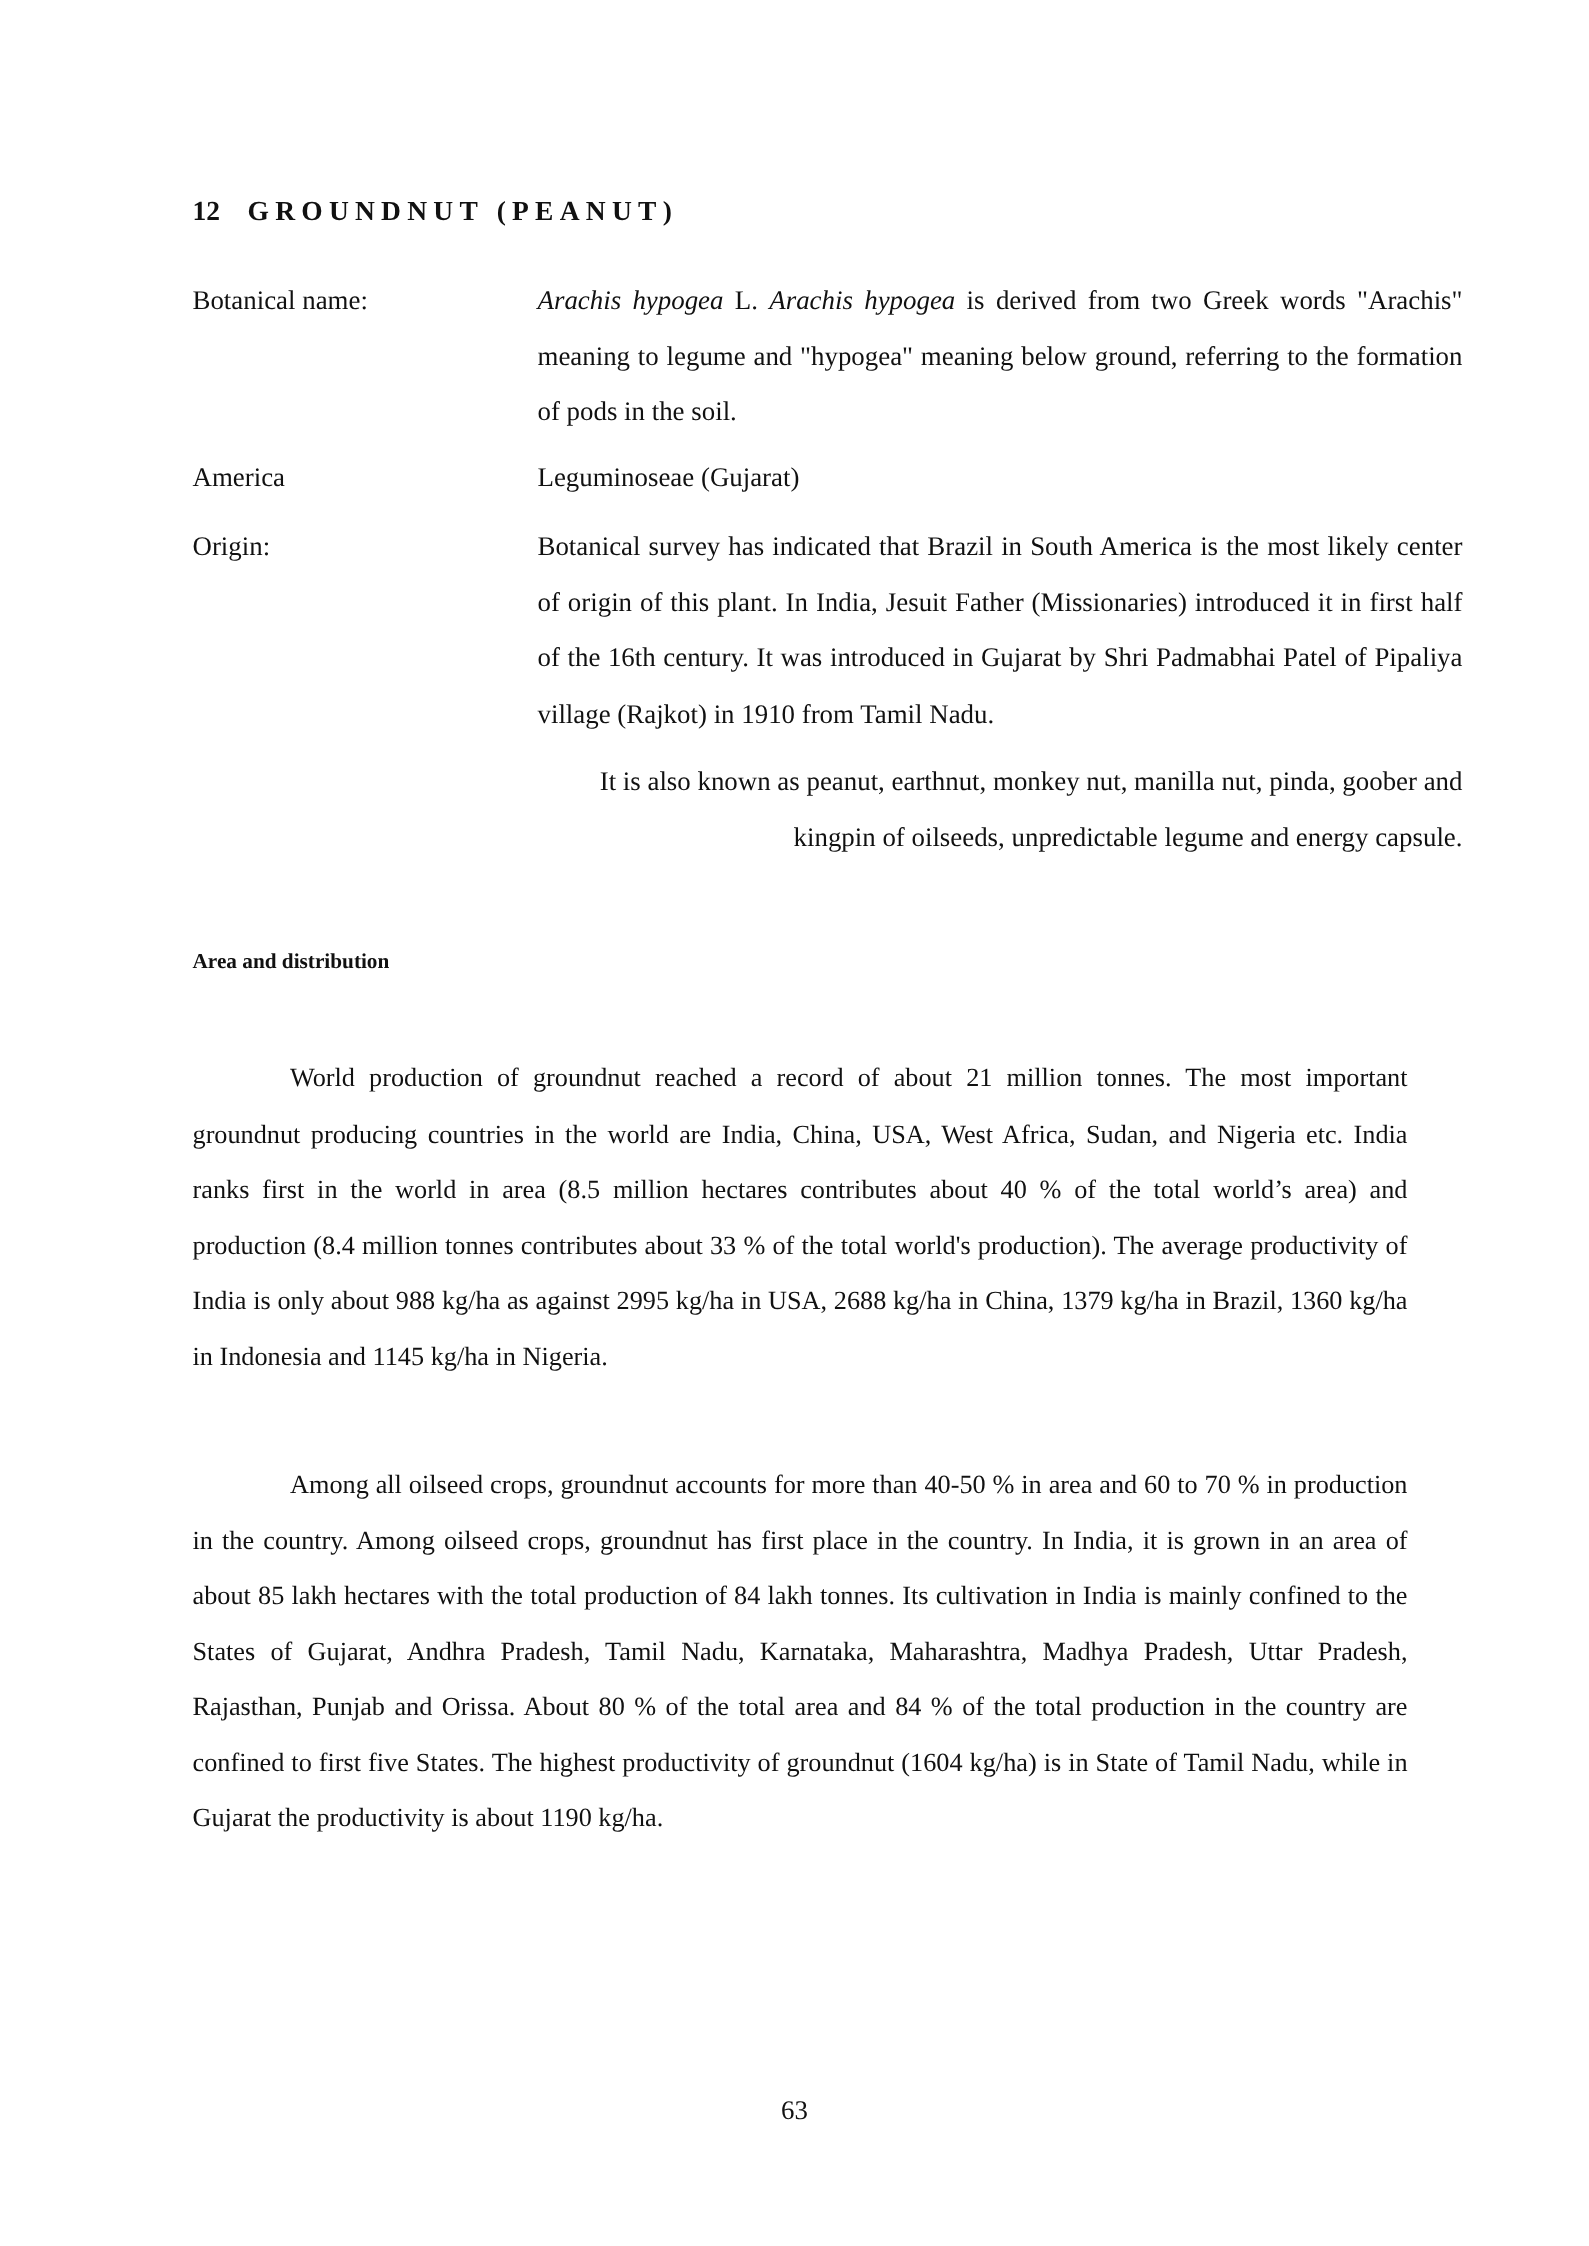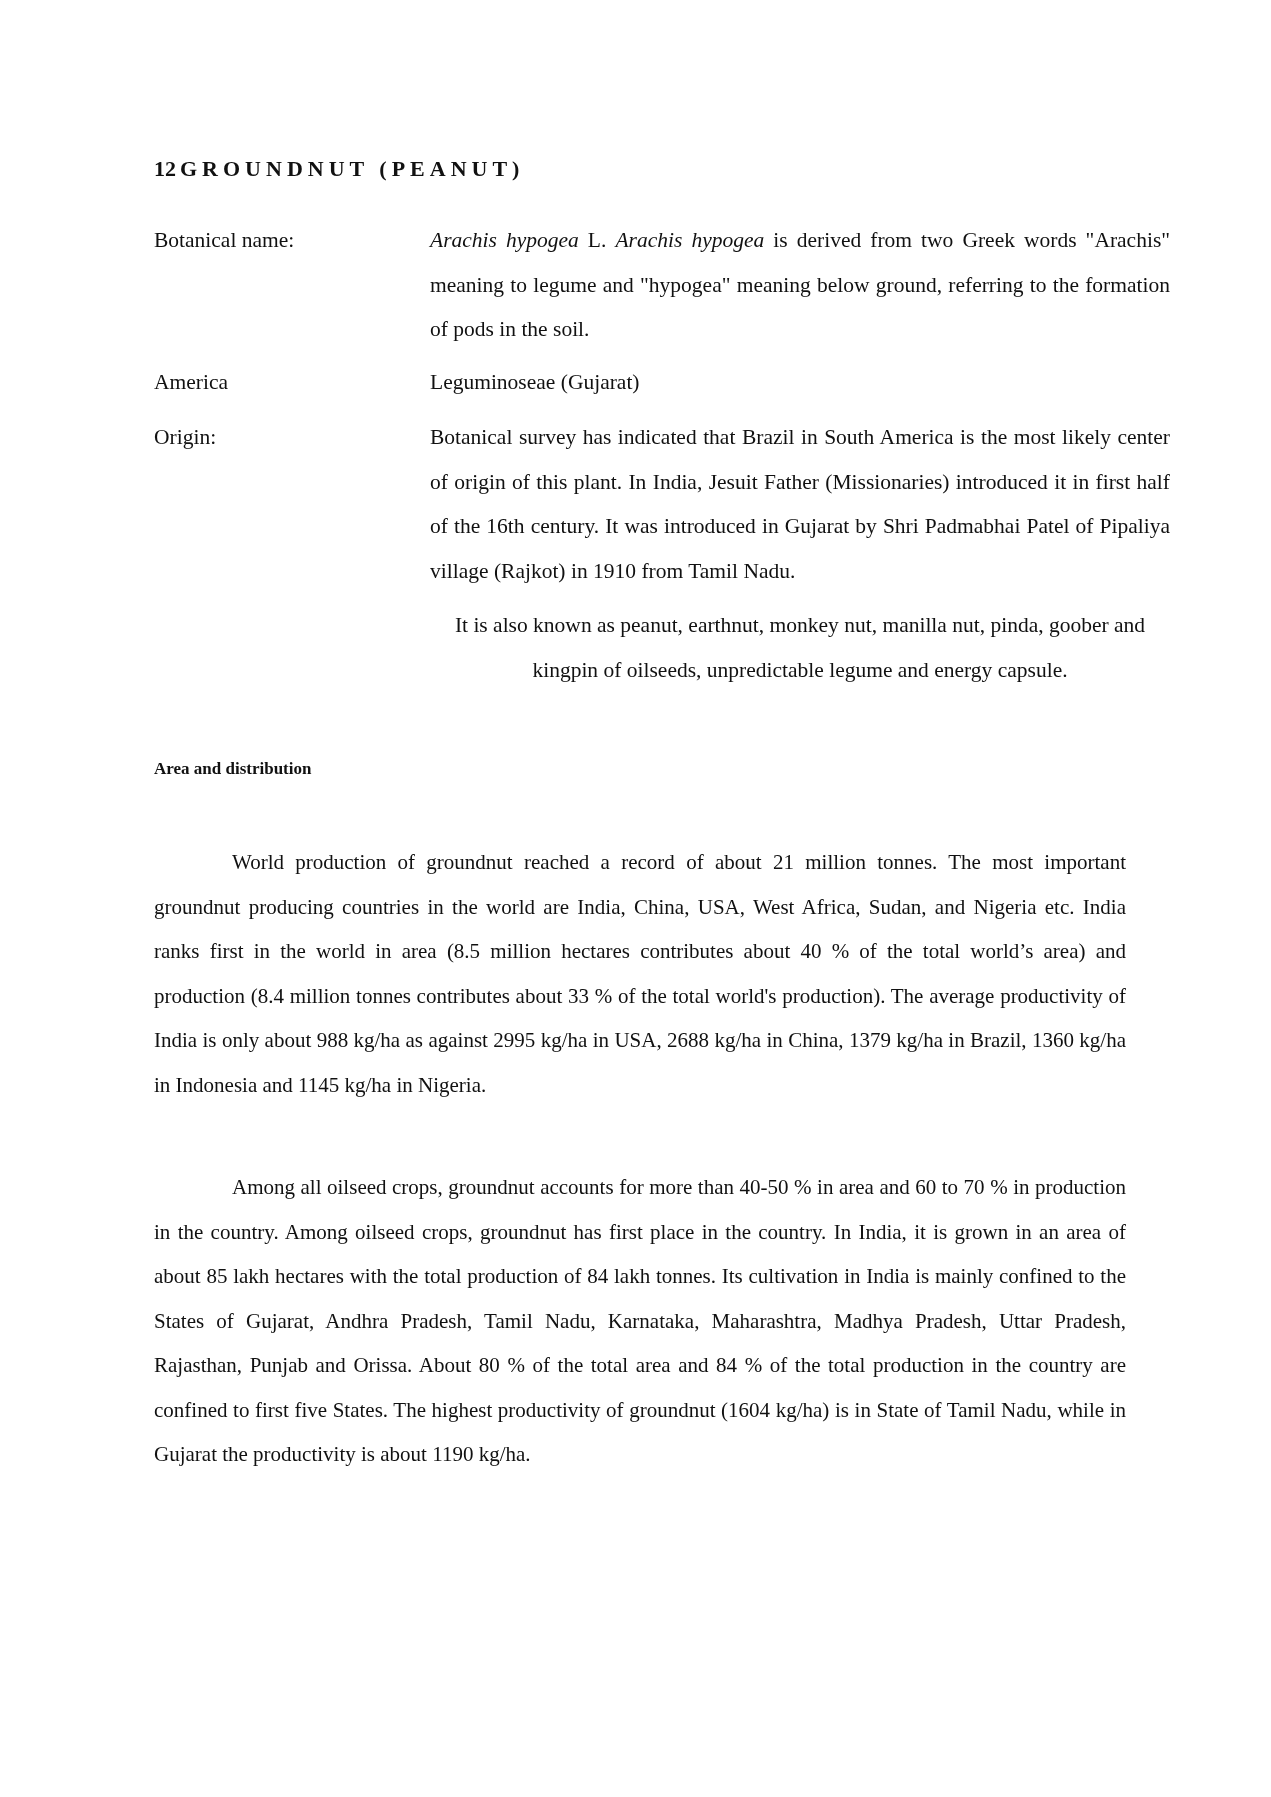--- a/index.html
+++ b/index.html
@@ -1,21 +1,21 @@
 <!DOCTYPE html>
 <html><head>
 <meta charset="utf-8">
 <style>
   html, body { margin:0; padding:0; background:#ffffff; }
   body { width:1271px; height:1797px; position:relative; overflow:hidden;
          font-family:"Liberation Serif", serif; color:#111; }
   .page { position:absolute; left:0; top:0; width:1271px; height:1797px; }
   .heading { position:absolute; left:154px; top:156px; font-weight:bold; font-size:22px;
              letter-spacing:5px; white-space:nowrap; }
-  .heading .num { letter-spacing:0; margin-right:4px; }
+  .heading .num { letter-spacing:0; margin-right:22px; }
   .def-row { position:absolute; left:154px; width:972px; font-size:21.5px; line-height:44.5px; }
   .def-label { position:absolute; left:0; top:0; font-weight:normal; width:230px; }
   .def-value { position:absolute; left:232px; width:740px; text-align:justify;margin-left:44px; }
   .def-value p { margin:0; }
   .def-value p + p { margin-top:10px; }
   .section-title { position:absolute; left:154px; top:759px; font-weight:bold; font-size:17px; }
   .para { position:absolute; left:154px; width:972px; font-size:21px; line-height:44.5px;
           text-align:justify; text-indent:78px; margin:0; }
   .page-number { position:absolute; left:0; width:1271px; top:1676px; text-align:center; font-size:21.5px; }
   i { font-style:italic; }
@@ -40,23 +40,24 @@
     <div class="def-label">America</div>
     <div class="def-value">
       <p>Leguminoseae (Gujarat)</p>
     </div>
   </div>
 
   <div class="def-row" style="top:415px;">
     <div class="def-label">Origin:</div>
     <div class="def-value">
       <p>Botanical survey has indicated that Brazil in South America is the most likely center of origin of this plant.  In India, Jesuit Father (Missionaries) introduced it in first half of the 16th century.  It was introduced in Gujarat by Shri Padmabhai Patel of Pipaliya village (Rajkot) in 1910 from Tamil Nadu.</p>
-      <p style="text-align:center;">It is also known as peanut, earthnut, monkey nut, manilla nut, pinda, goober and kingpin of oilseeds, unpredictable legume and energy capsule.</p>
+      <p style="text-align:right;">It is also known as peanut, earthnut, monkey nut, manilla nut, pinda, goober and kingpin of oilseeds, unpredictable legume and energy capsule.</p>
     </div>
   </div>
 
   <div class="section-title">Area and distribution</div>
 
   <p class="para" style="top:840px;">World production of groundnut reached a record of about 21 million tonnes. The most important groundnut producing countries in the world are India, China, USA, West Africa, Sudan, and Nigeria etc. India ranks first in the world in area  (8.5 million hectares contributes about 40 % of the total world’s area) and production (8.4 million tonnes contributes about 33 % of the total world's production). The average productivity of India is only about 988 kg/ha as against 2995 kg/ha in USA, 2688 kg/ha in China, 1379 kg/ha in Brazil, 1360 kg/ha in Indonesia and 1145 kg/ha in Nigeria.</p>
 
   <p class="para" style="top:1165px;">Among all oilseed crops, groundnut accounts for more than 40-50 % in area and 60 to 70 % in production in the country. Among oilseed crops, groundnut has first place in the country. In India, it is grown in an area of about 85 lakh hectares with the total production of 84 lakh tonnes. Its cultivation in India is mainly confined to the States of Gujarat, Andhra Pradesh, Tamil Nadu, Karnataka, Maharashtra, Madhya Pradesh, Uttar Pradesh, Rajasthan, Punjab and Orissa. About 80 % of the total area and 84 % of the total production in the country are confined to first five States.  The highest productivity of groundnut  (1604 kg/ha) is in State of Tamil Nadu, while in Gujarat the productivity is about 1190 kg/ha.</p>
 
+  <div class="page-number">63</div>
 </div>
 
 </body></html>

